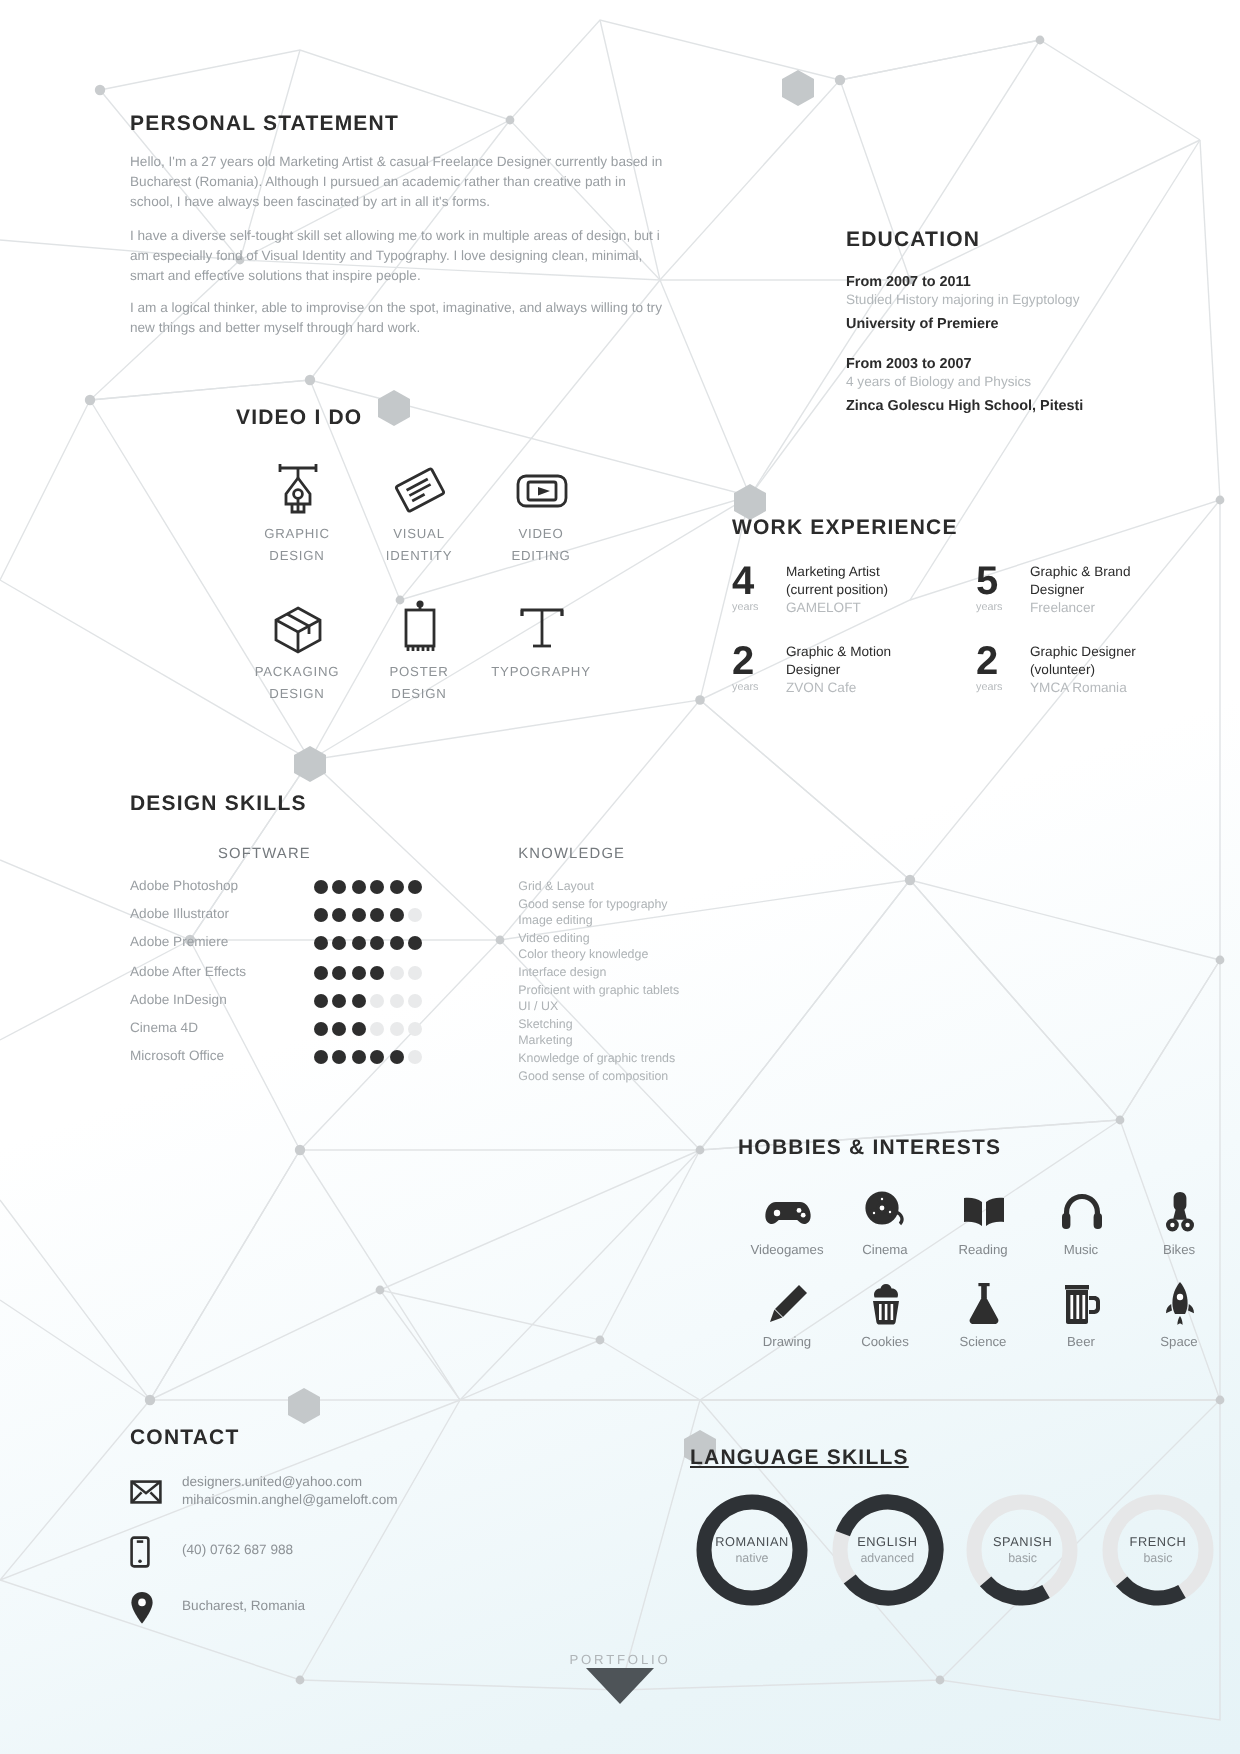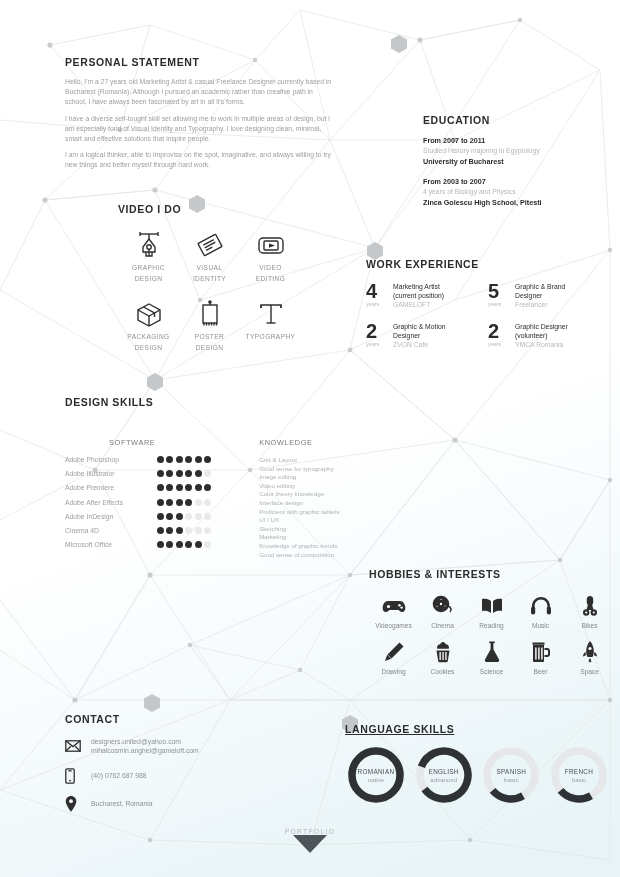--- a/index.html
+++ b/index.html
@@ -50,21 +50,21 @@
   .wy{font-size:5.4px;color:#b6babd;display:block;margin-top:1px;}
   .work-txt{padding-left:3px;}
   .wt1{font-size:6.8px;color:#2b2b2b;line-height:9px;}
   .wt2{font-size:6.8px;color:#b6babd;line-height:9px;}
 
   
   #design{position:absolute;left:65px;top:396px;width:330px;}
   .ds-cols{display:flex;margin-top:14px;}
   .ds-left{width:200px;}
   .ds-right{width:140px;}
-  .ds-sub{font-size:7.4px;color:#74797d;letter-spacing:.6px;margin:16px 0 9px 44px;}
+  .ds-sub{font-size:7.4px;color:#74797d;letter-spacing:.6px;margin:0 0 9px 44px;}
   .ds-sub.k{margin-left:0;}
   .skill-row{display:flex;align-items:center;margin-bottom:7.2px;}
   .skill-name{font-size:6.8px;color:#9a9fa3;width:92px;}
   .dots{display:flex;gap:2.4px;}
   .dot{width:7px;height:7px;border-radius:50%;background:#e9eaeb;}
   .dot.on{background:#2e2e2e;}
   .know{font-size:6.2px;color:#aeb3b6;line-height:8.6px;}
 
   
   #hobbies{position:absolute;left:345px;top:568px;width:265px;margin-left:24px;}
@@ -192,21 +192,21 @@
         <p>I have a diverse self-tought skill set allowing me to work in multiple areas of design, but i am especially fond of Visual Identity and Typography. I love designing clean, minimal, smart and effective solutions that inspire people.</p>
         <p>I am a logical thinker, able to improvise on the spot, imaginative, and always willing to try new things and better myself through hard work.</p>
       </div>
     </section>
 
     <section id="education">
       <h2 class="sec">EDUCATION</h2>
       <div class="edu-block">
         <div class="edu-from">From 2007 to 2011</div>
         <div class="edu-desc">Studied History majoring in Egyptology</div>
-        <div class="edu-school">University of Bucharest</div>
+        <div class="edu-school">University of Premiere</div>
       </div>
       <div class="edu-block">
         <div class="edu-from">From 2003 to 2007</div>
         <div class="edu-desc">4 years of Biology and Physics</div>
         <div class="edu-school">Zinca Golescu High School, Pitesti</div>
       </div>
     </section>
 
     <section id="whatido">
       <h2 class="sec">VIDEO I DO</h2>

